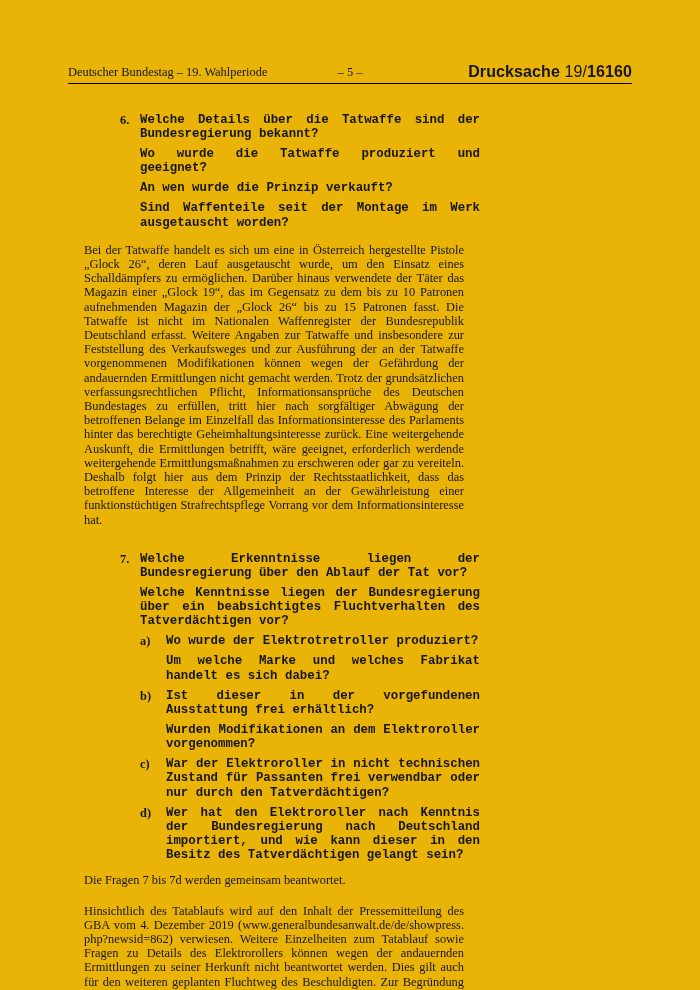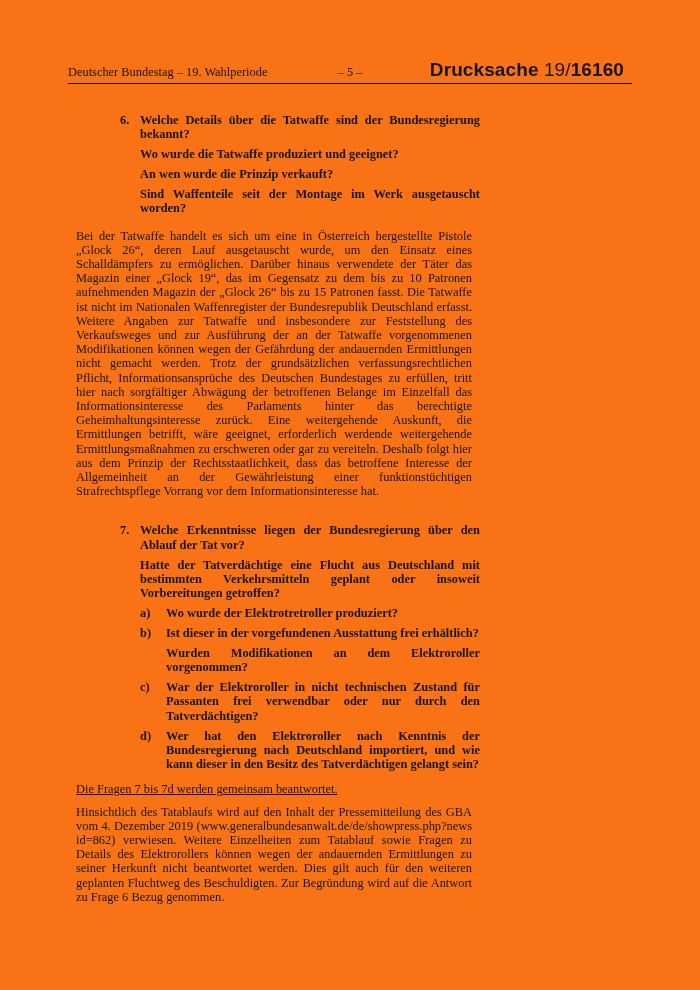--- a/index.html
+++ b/index.html
@@ -4,21 +4,21 @@
 <style>
   html, body {
     margin: 0;
     padding: 0;
     background: #ffffff;
   }
   .page {
     position: relative;
     width: 700px;
     height: 990px;
-    background: #f97316;
+    background: #eab308;
     color: #161616;
     overflow: hidden;
     font-family: "Liberation Serif", serif;
   }
   
   .header {
     position: absolute;
     top: 62px;
     left: 68px;
     width: 564px;
@@ -33,25 +33,25 @@
   }
   .header-center {
     position: absolute;
     left: 0;
     right: 0;
     bottom: 1px;
     text-align: center;
   }
   .header-right {
     position: absolute;
-    right: 8px;
+    right: 0;
     bottom: 0;
     white-space: nowrap;
     font-family: "Liberation Sans", sans-serif;
-    font-size: 19px;
+    font-size: 16px;
     font-weight: bold;
     letter-spacing: 0.1px;
   }
   .header-right .num-light {
     font-weight: normal;
   }
   .rule {
     position: absolute;
     top: 83px;
     left: 68px;
@@ -62,47 +62,47 @@
   .content {
     position: absolute;
     top: 113px;
     left: 68px;
     width: 412px;
     font-size: 12.4px;
     line-height: 14.2px;
     text-align: justify;
     hyphens: auto;
   }
-  .content p { margin: 8px; }
+  .content p { margin: 16px; }
 
   .question {
     position: relative;
     padding-left: 72px;
     font-weight: bold;
   }
   .question .qnum {
     position: absolute;
     left: 52px;
     top: 0;
   }
-  .question p { margin: 0 0 5.8px 0; }
+  .question p { margin: 0 0 5.8px 0; font-family: Liberation Mono, monospace; }
 
   .subitem {
     position: relative;
     padding-left: 26px;
   }
   .subitem .sublabel {
     position: absolute;
     left: 0;
     top: 0;
   }
 
   .answer   { margin-top: 13px !important; }
   .q7block  { margin-top: 25px; }
-  .intro    { margin-top: 11px !important; text-decoration: underline; }
+  .intro    { margin-top: 11px !important; }
   .final    { margin-top: 7px !important; }
   .url-wrap { word-break: break-all; }
 </style>
 </head>
 <body>
 
 <div class="page">
 
   <div class="header">
     <span class="header-left">Deutscher Bundestag – 19. Wahlperiode</span>
@@ -119,25 +119,26 @@
       <p>Wo wurde die Tatwaffe produziert und geeignet?</p>
       <p>An wen wurde die Prinzip verkauft?</p>
       <p>Sind Waffenteile seit der Montage im Werk ausgetauscht worden?</p>
     </div>
 
     <p class="answer">Bei der Tatwaffe handelt es sich um eine in Österreich hergestellte Pistole „Glock 26“, deren Lauf ausgetauscht wurde, um den Einsatz eines Schalldämpfers zu ermöglichen. Darüber hinaus verwendete der Täter das Magazin einer „Glock 19“, das im Gegensatz zu dem bis zu 10 Patronen aufnehmenden Magazin der „Glock 26“ bis zu 15 Patronen fasst. Die Tatwaffe ist nicht im Nationalen Waffenregister der Bundesrepublik Deutschland erfasst. Weitere Angaben zur Tatwaffe und insbesondere zur Feststellung des Verkaufsweges und zur Ausführung der an der Tatwaffe vorgenommenen Modifikationen können wegen der Gefährdung der andauernden Ermittlungen nicht gemacht werden. Trotz der grundsätzlichen verfassungsrechtlichen Pflicht, Informationsansprüche des Deutschen Bundestages zu erfüllen, tritt hier nach sorgfältiger Abwägung der betroffenen Belange im Einzelfall das Informationsinteresse des Parlaments hinter das berechtigte Geheimhaltungsinteresse zurück. Eine weitergehende Auskunft, die Ermittlungen betrifft, wäre geeignet, erforderlich werdende weitergehende Ermittlungsmaßnahmen zu erschweren oder gar zu vereiteln. Deshalb folgt hier aus dem Prinzip der Rechtsstaatlichkeit, dass das betroffene Interesse der Allgemeinheit an der Gewährleistung einer funktionstüchtigen Strafrechtspflege Vorrang vor dem Informationsinteresse hat.</p>
 
     <div class="question q7block">
       <span class="qnum">7.</span>
       <p>Welche Erkenntnisse liegen der Bundesregierung über den Ablauf der Tat vor?</p>
-      <p>Hatte der Tatverdächtige eine Flucht aus Deutschland mit bestimmten Verkehrsmitteln geplant oder insoweit Vorbereitungen getroffen?</p>
+      <p>Welche Kenntnisse liegen der Bundesregierung über ein beabsichtigtes Fluchtverhalten des Tatverdächtigen vor?</p>
 
       <div class="subitem">
         <span class="sublabel">a)</span>
         <p>Wo wurde der Elektrotretroller produziert?</p>
+        <p>Um welche Marke und welches Fabrikat handelt es sich dabei?</p>
       </div>
 
       <div class="subitem">
         <span class="sublabel">b)</span>
         <p>Ist dieser in der vorgefundenen Ausstattung frei erhältlich?</p>
         <p>Wurden Modifikationen an dem Elektroroller vorgenommen?</p>
       </div>
 
       <div class="subitem">
         <span class="sublabel">c)</span>

